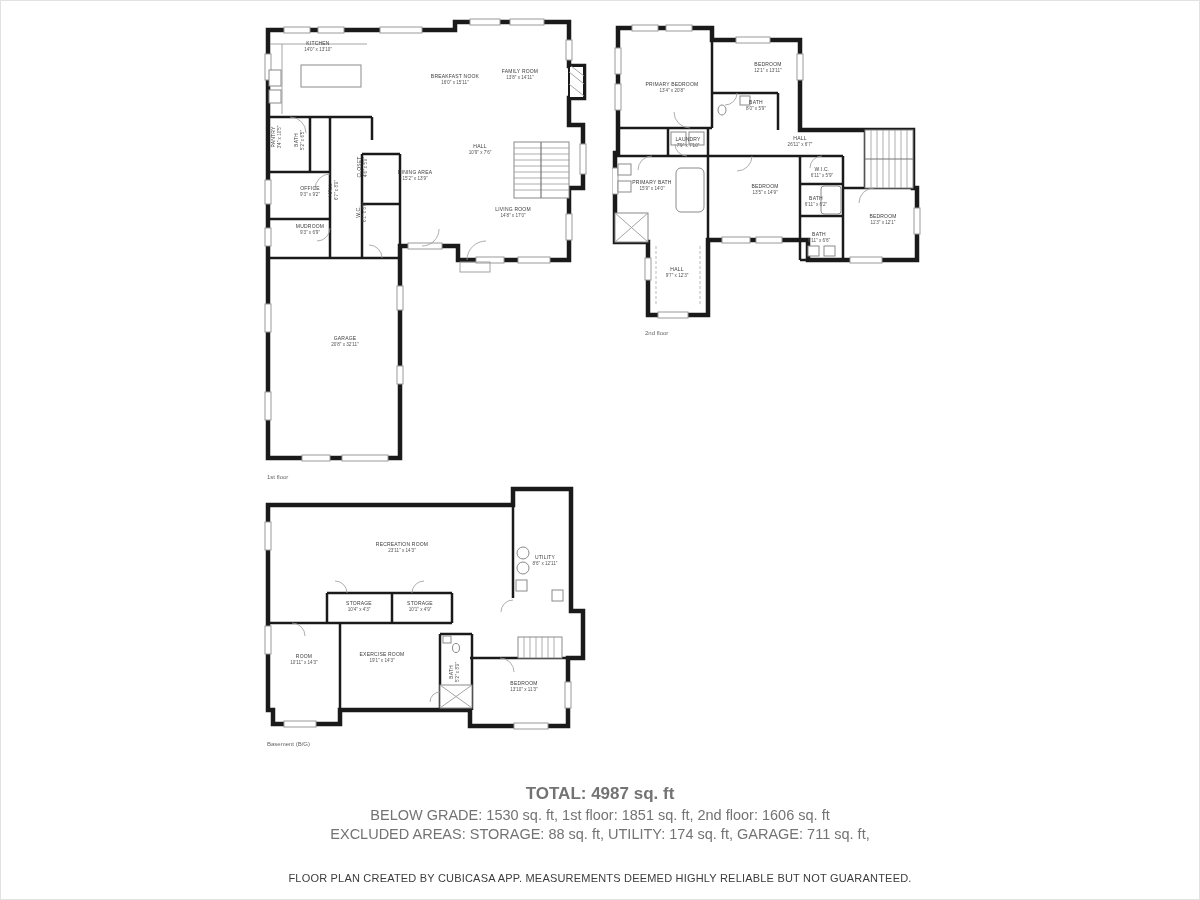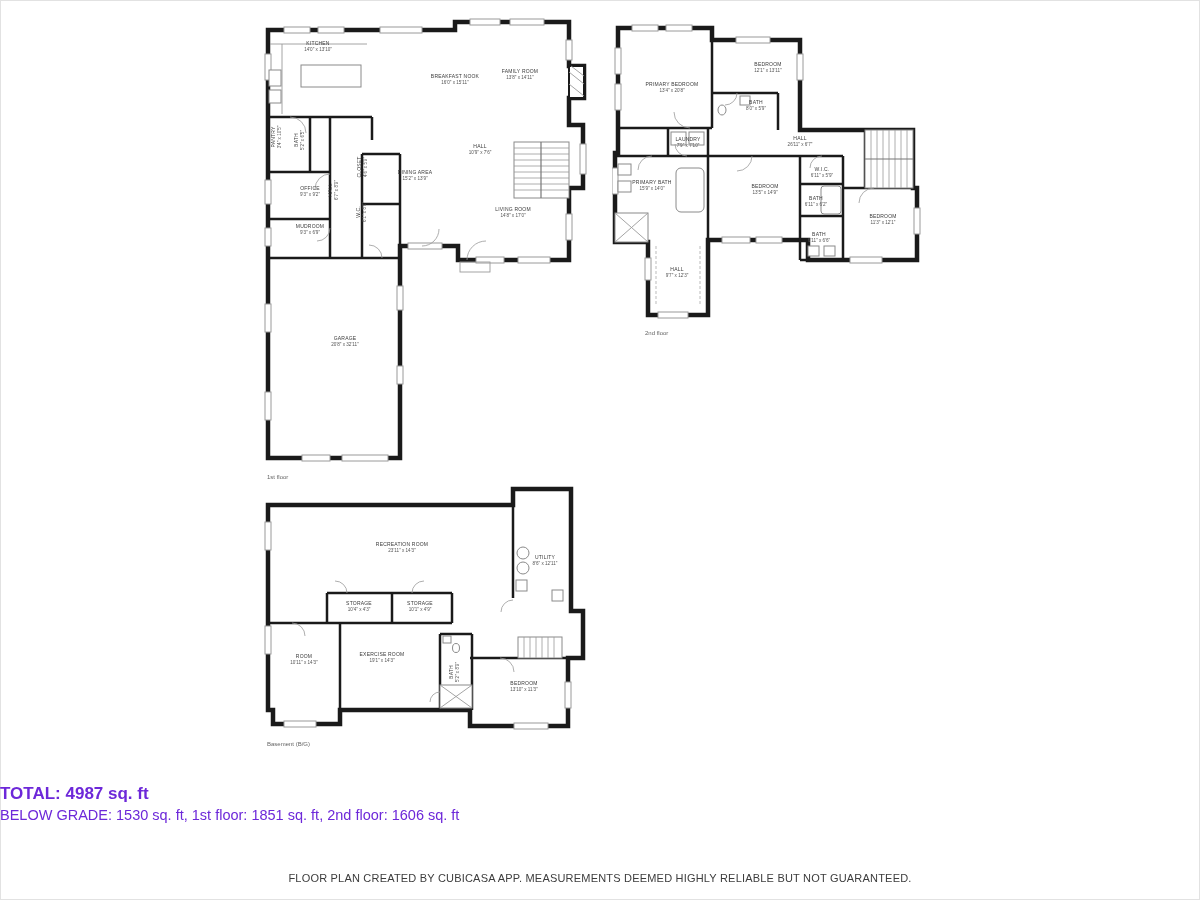--- a/index.html
+++ b/index.html
@@ -20,21 +20,21 @@
   .dash{fill:none;stroke:#aaaaaa;stroke-width:0.8;stroke-dasharray:3 2;}
 
   .rl{position:absolute;text-align:center;color:#3a3a3a;transform:translate(-50%,-50%);
       line-height:1.4;white-space:nowrap;}
   .rl.v{transform:translate(-50%,-50%) rotate(-90deg);}
   .rn{display:block;font-size:5px;letter-spacing:.2px;}
   .rd{display:block;font-size:4.6px;color:#555;}
 
   .plan-caption{position:absolute;font-size:6px;color:#666;}
 
-  .summary{position:absolute;left:0;width:100%;top:784px;color:#6d28d9;}
+  .summary{position:absolute;left:0;width:100%;top:784px;text-align:center;color:#737373;}
   .total{font-size:17px;font-weight:bold;margin:0 0 2px 0;}
   .sline{font-size:14.5px;line-height:18.5px;}
   .disclaimer{position:absolute;top:872px;left:0;width:100%;text-align:center;
               font-size:11px;color:#3c3c3c;letter-spacing:.2px;}
 </style>
 </head>
 <body>
 
 <div class="page">
 
@@ -373,16 +373,17 @@
       <span class="rn">BEDROOM</span>
       <span class="rd">13'10" x 11'3"</span>
       </div>
 
     <div class="plan-caption" style="left:5px;top:255px">Basement (B/G)</div>
   </div>
 
   <div class="summary">
     <div class="total">TOTAL: 4987 sq. ft</div>
     <div class="sline">BELOW GRADE: 1530 sq. ft, 1st floor: 1851 sq. ft, 2nd floor: 1606 sq. ft</div>
+    <div class="sline">EXCLUDED AREAS: STORAGE: 88 sq. ft, UTILITY: 174 sq. ft, GARAGE: 711 sq. ft,</div>
   </div>
   <div class="disclaimer">FLOOR PLAN CREATED BY CUBICASA APP. MEASUREMENTS DEEMED HIGHLY RELIABLE BUT NOT GUARANTEED.</div>
 
 </div>
 
 </body></html>

